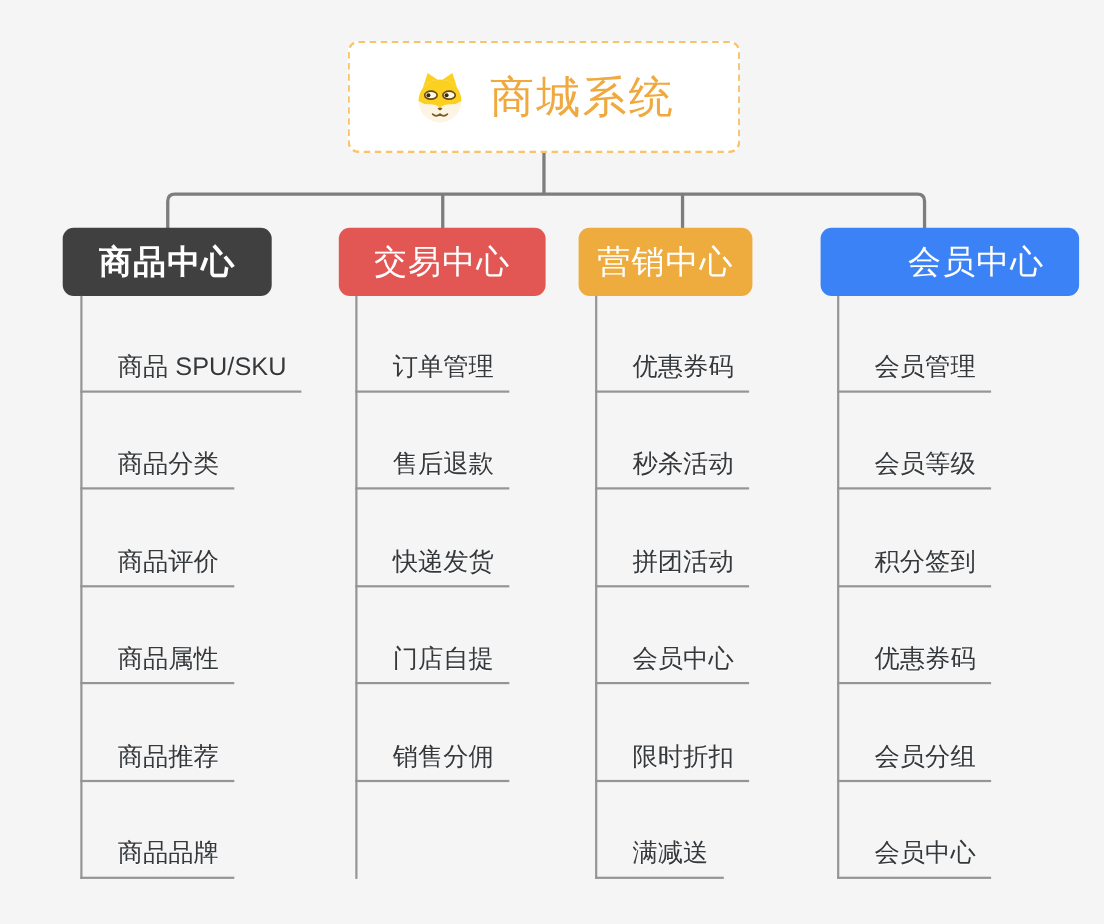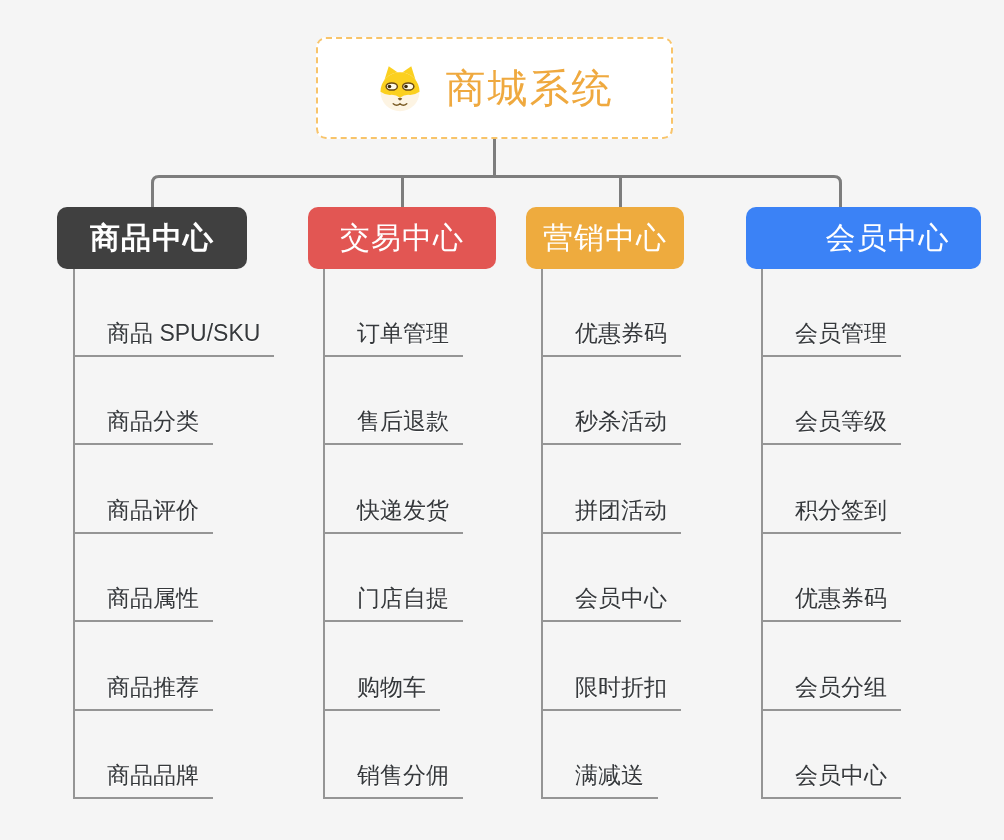--- a/index.html
+++ b/index.html
@@ -171,23 +171,20 @@
     <div class="leaf-cell">
       <span class="leaf-label">售后退款</span>
       </div>
     <div class="leaf-cell">
       <span class="leaf-label">快递发货</span>
       </div>
     <div class="leaf-cell">
       <span class="leaf-label">门店自提</span>
       </div>
     <div class="leaf-cell">
-      <span class="leaf-label">购物车</span>
-      </div>
-    <div class="leaf-cell">
       <span class="leaf-label">销售分佣</span>
       </div>
   </div>
 
   <div class="leaf-col c2">
     <div class="vline"></div>
     <div class="leaf-cell">
       <span class="leaf-label">优惠券码</span>
       </div>
     <div class="leaf-cell">

